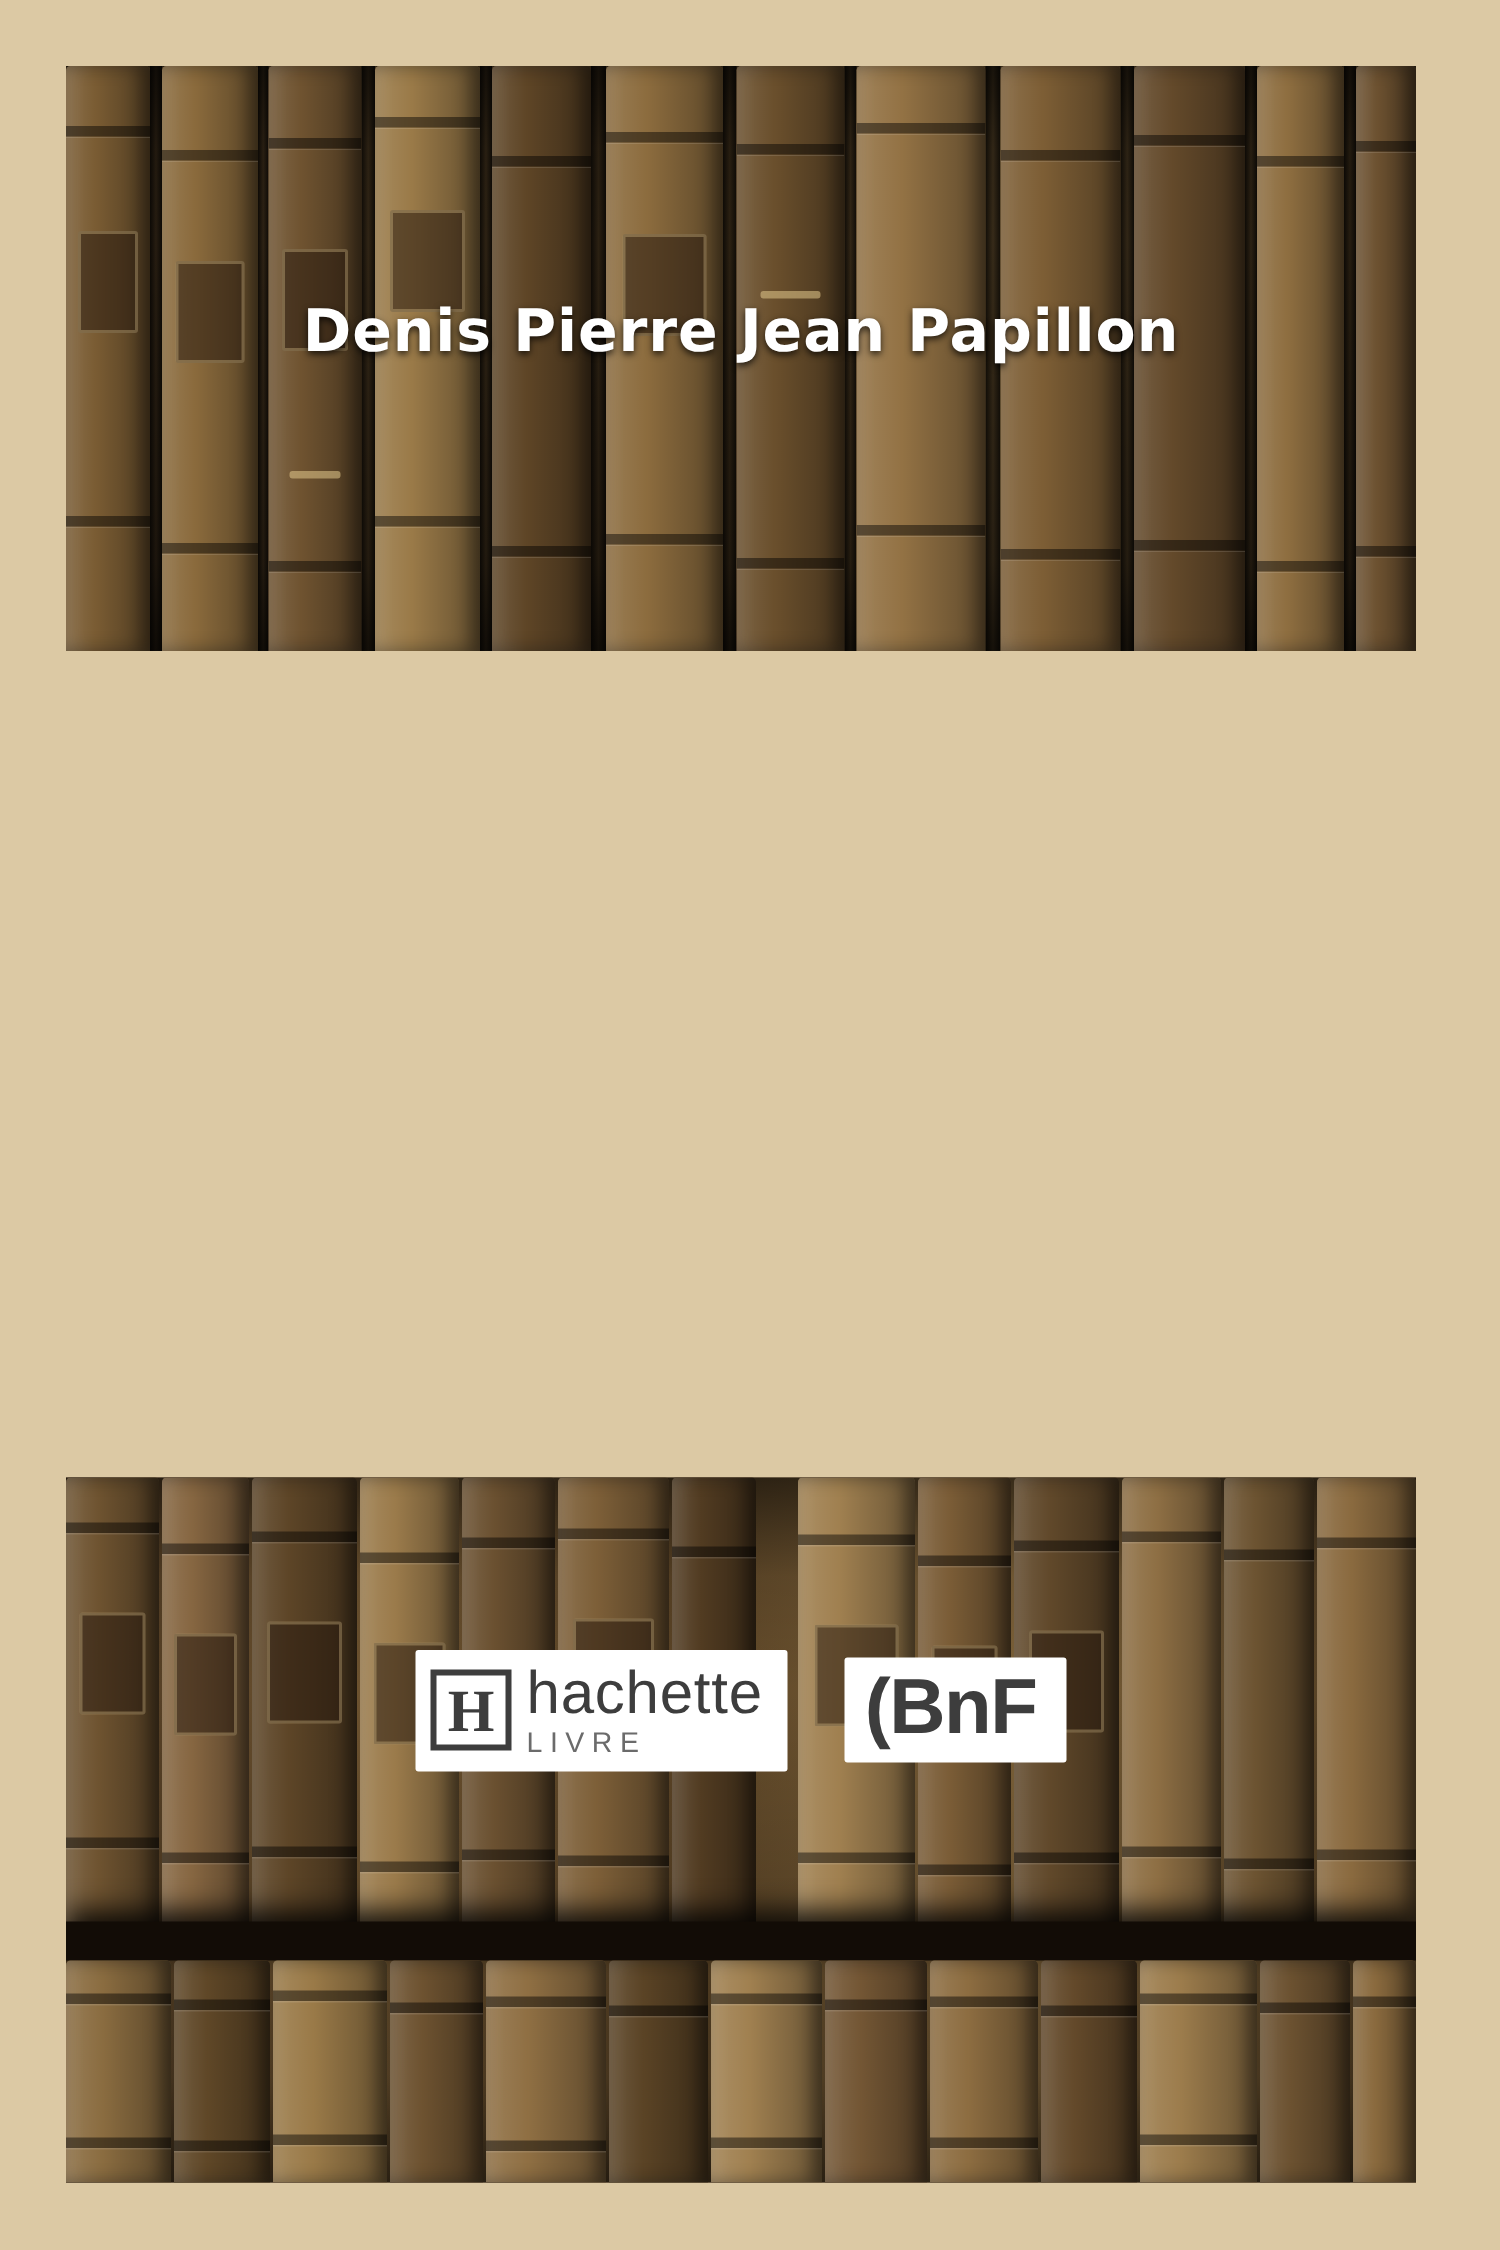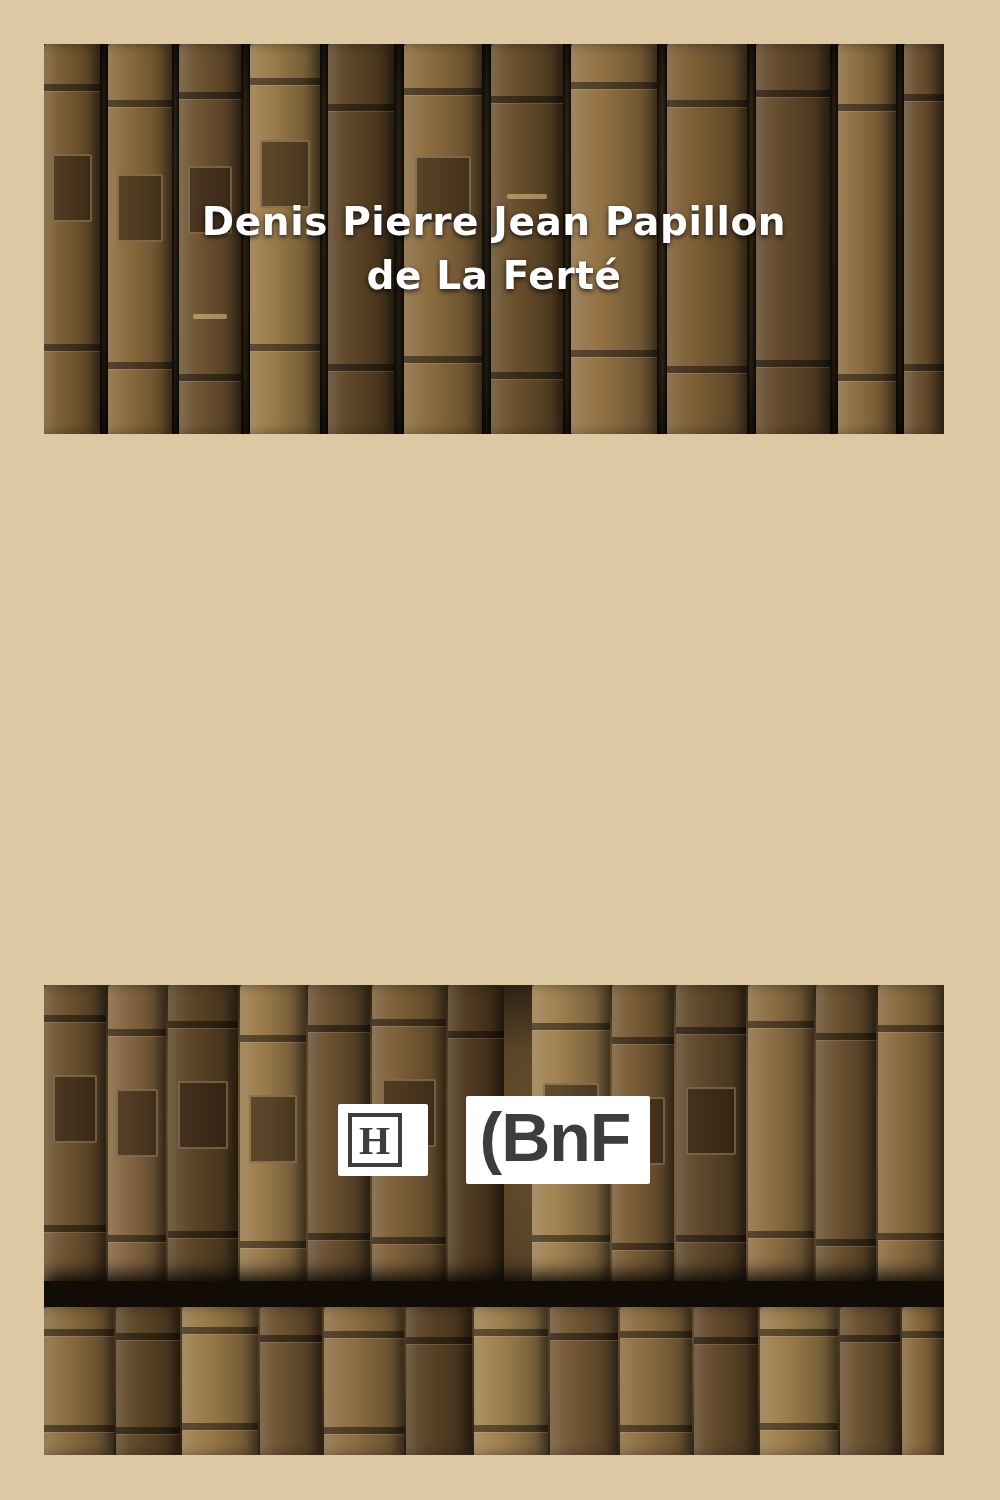--- a/index.html
+++ b/index.html
@@ -205,21 +205,21 @@
     font-size: 19px;
     letter-spacing: 5px;
     color: #6b6b6b;
     margin-top: 4px;
   }
   .bnf {
     background: #ffffff;
     padding: 6px 20px 10px 14px;
     border-radius: 2px;
     font-family: "Liberation Sans", sans-serif;
-    font-size: 68px;
+    font-size: 52px;
     font-weight: 700;
     color: #3d3d3d;
     letter-spacing: -1px;
     line-height: 1.05;
   }
 </style>
 </head>
 <body>
 
 <div class="cover">
@@ -302,21 +302,20 @@
     <div class="gap" style="left:852px; width:8px; height:390px;"></div>
 
     <div class="spine" style="left:860px; width:40px; height:390px; background:#6c5130;">
       <div class="band" style="top:50px;"></div>
         <div class="band" style="top:320px;"></div>
     </div>
   </div>
 
   <div class="author-block">
     <div class="author-line">Denis Pierre Jean Papillon</div>
-    <div class="author-line">de La Ferté</div>
   </div>
 
 
   <div class="photo-bottom">
     <div class="shelf-bg"></div>
 
     <div class="spine" style="left:0px;   width:62px; height:300px; top:0; background:#6e5330;">
       <div class="band" style="top:30px;"></div>
         <div class="band" style="top:240px;"></div>
       <div class="label" style="top:90px;"></div>
@@ -422,16 +421,20 @@
       <div class="band" style="top:28px;"></div>
     </div>
     <div class="spine" style="left:858px; width:42px; height:148px; background:#8a6a3e;">
       <div class="band" style="top:24px;"></div>
     </div>
   </div>
 
   <div class="logos">
     <div class="hachette">
       <div class="h-mark">H</div>
+      <div class="h-words">
+        <div class="h-name">hachette</div>
+        <div class="h-sub">LIVRE</div>
+      </div>
     </div>
     <div class="bnf">(BnF</div>
   </div>
 </div>
 
 </body></html>

